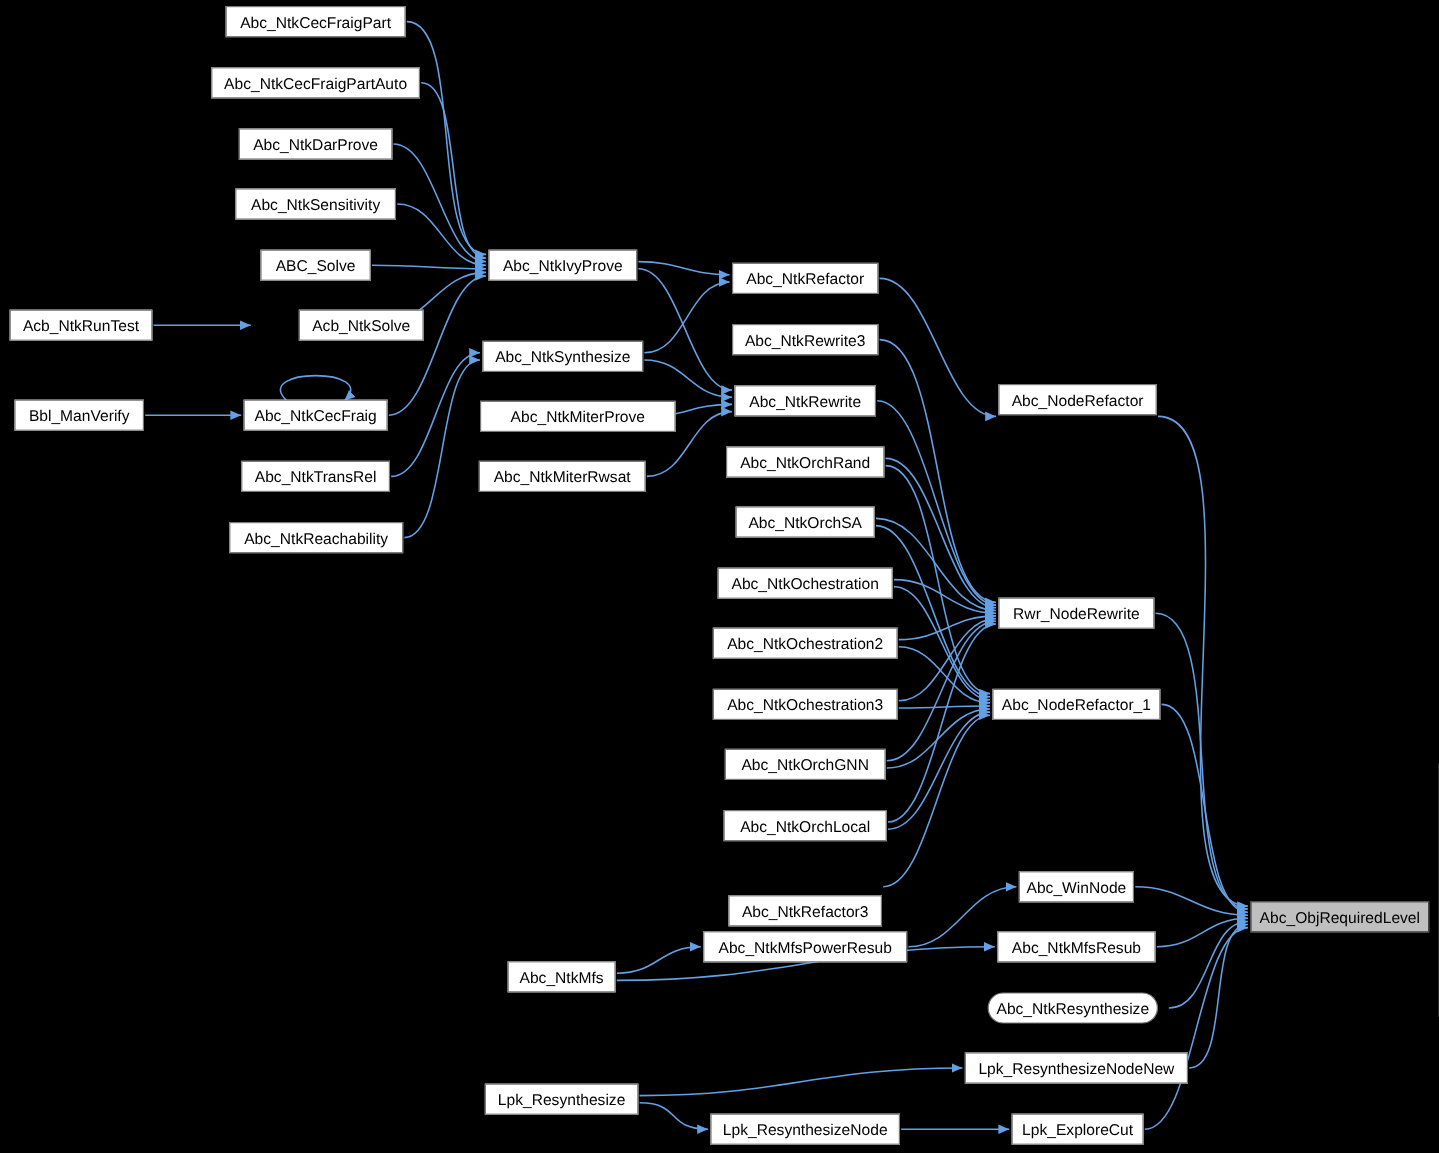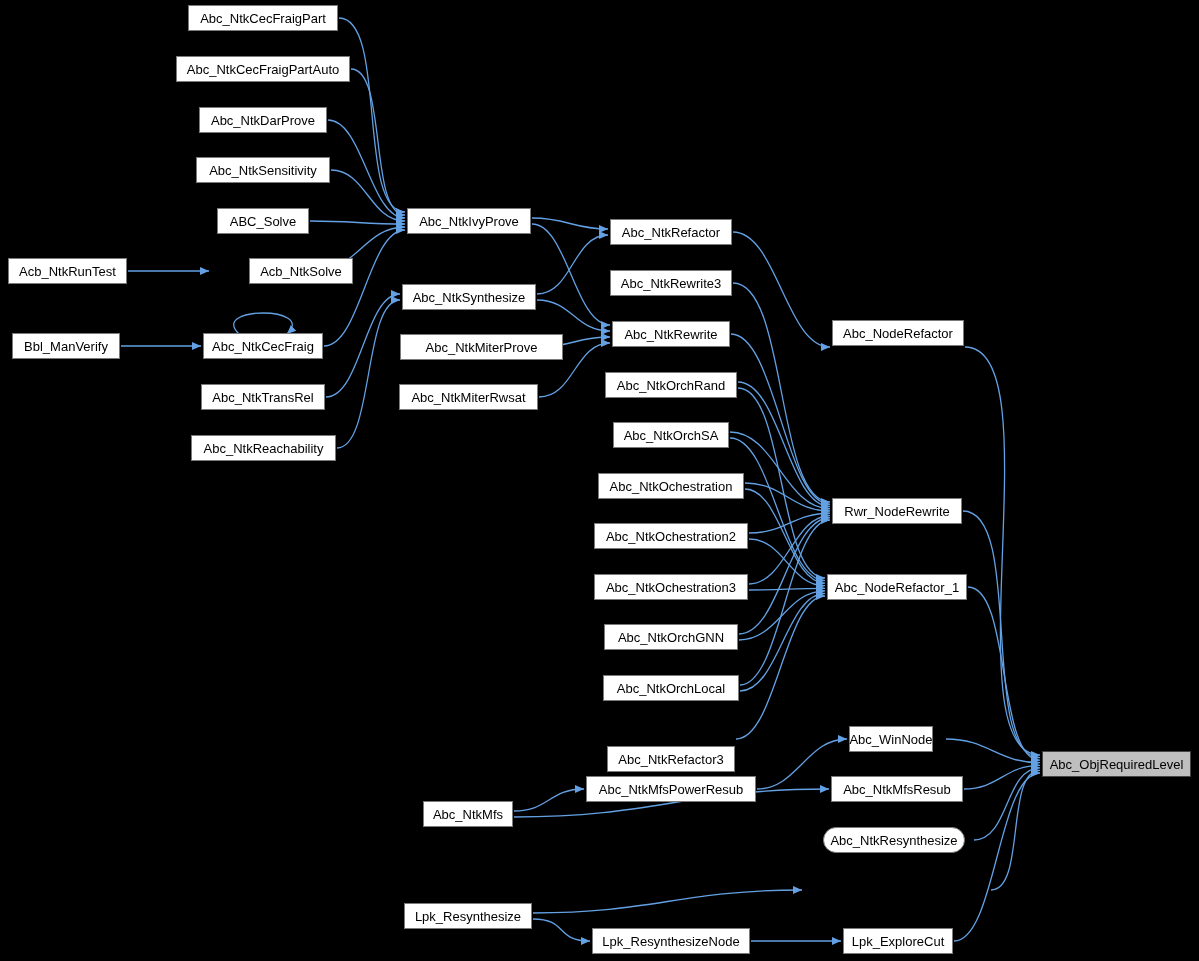--- a/index.html
+++ b/index.html
@@ -119,19 +119,20 @@
       <div class="node" style="left: 594px; top: 523px; width: 154px; height: 26px;">Abc_NtkOchestration2</div>
       <div class="node" style="left: 594px; top: 574px; width: 154px; height: 26px;">Abc_NtkOchestration3</div>
       <div class="node" style="left: 604px; top: 624px; width: 134px; height: 26px;">Abc_NtkOrchGNN</div>
       <div class="node" style="left: 603px; top: 675px; width: 136px; height: 26px;">Abc_NtkOrchLocal</div>
       <div class="node" style="left: 607px; top: 726px; width: 128px; height: 26px; margin-top: 20px;">Abc_NtkRefactor3</div>
       <div class="node" style="left: 586px; top: 776px; width: 170px; height: 26px;">Abc_NtkMfsPowerResub</div>
       <div class="node" style="left: 592px; top: 928px; width: 158px; height: 26px;">Lpk_ResynthesizeNode</div>
       <div class="node" style="left: 832px; top: 320px; width: 132px; height: 26px;">Abc_NodeRefactor</div>
       <div class="node" style="left: 832px; top: 498px; width: 130px; height: 26px;">Rwr_NodeRewrite</div>
       <div class="node" style="left: 827px; top: 574px; width: 140px; height: 26px;">Abc_NodeRefactor_1</div>
-      <div class="node" style="left: 849px; top: 726px; width: 84px; height: 26px;">Abc_WinNode</div>
+      <div class="node" style="left: 849px; top: 726px; width: 96px; height: 26px;">Abc_WinNode</div>
       <div class="node" style="left: 831px; top: 776px; width: 132px; height: 26px;">Abc_NtkMfsResub</div>
       <div class="node" style="left: 823px; top: 827px; width: 142px; height: 26px; border-radius: 13px;">Abc_NtkResynthesize</div>
+      <div class="node" style="left: 804px; top: 877px; width: 186px; height: 26px;">Lpk_ResynthesizeNodeNew</div>
       <div class="node" style="left: 843px; top: 928px; width: 110px; height: 26px;">Lpk_ExploreCut</div>
       <div class="node hl" style="left: 1042px; top: 751px; width: 149px; height: 26px;">Abc_ObjRequiredLevel</div>
     </div>
 </div>
 
 </body></html>

